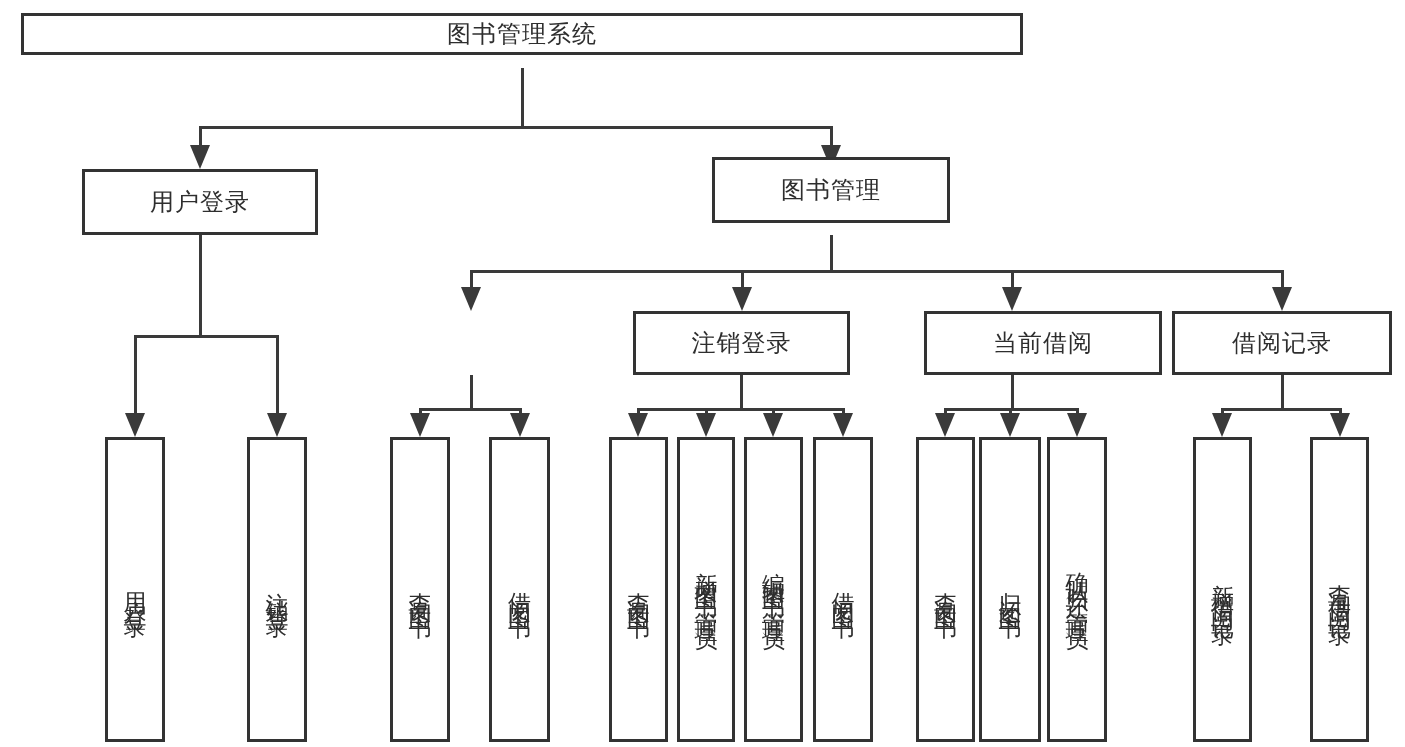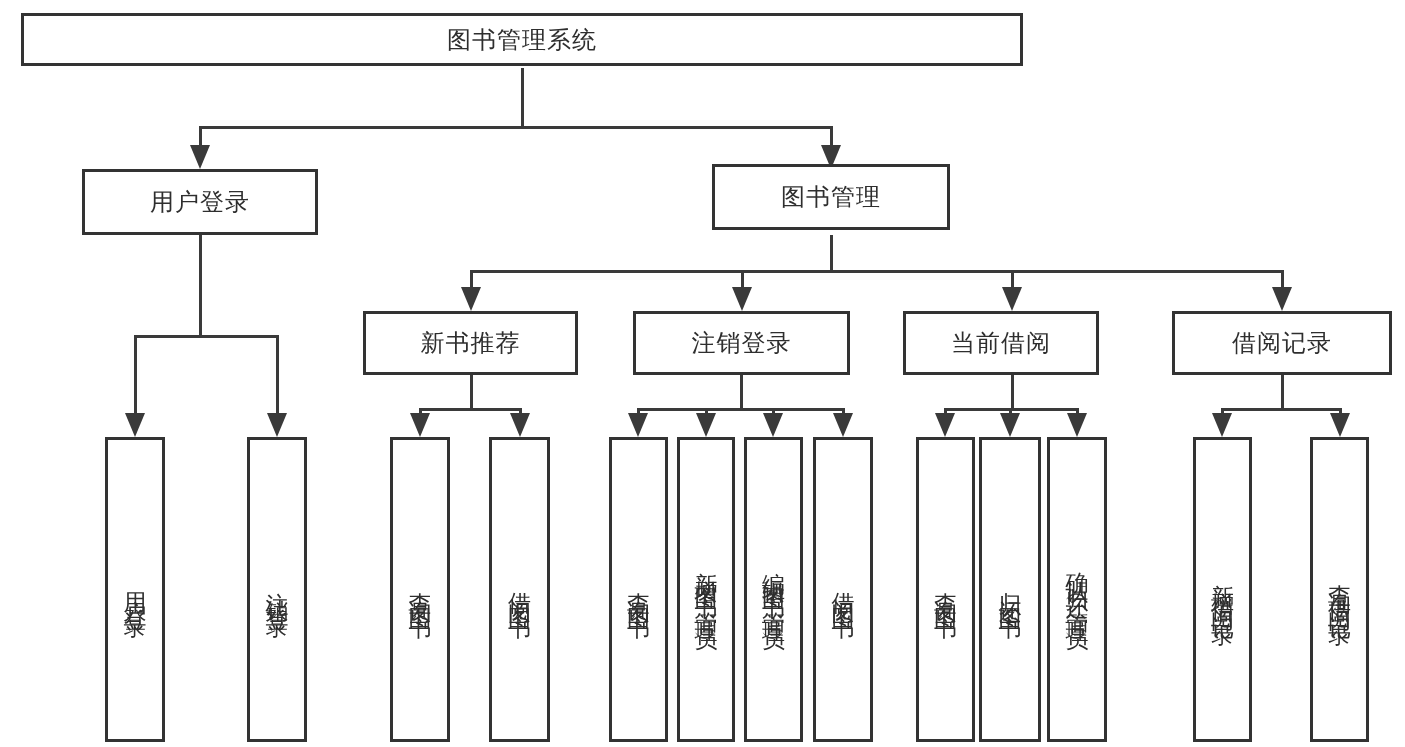--- a/index.html
+++ b/index.html
@@ -53,35 +53,35 @@
     letter-spacing: 1px;
     z-index: 6;
     white-space: nowrap;
   }
 </style>
 </head>
 <body>
 
 <div class="canvas">
 
-  <div class="node" style="left:21px; top:13px; width:1002px; height:53px;">
+  <div class="node" style="left:21px; top:13px; width:1002px; height:42px;">
     <span>图书管理系统</span>
   </div>
 
   <div class="vline" style="left:521px; top:68px; height:60px;"></div>
   <div class="hline" style="left:199px; top:126px; width:633px;"></div>
   <div class="vline" style="left:199px; top:126px; height:20px;"></div>
   <div class="arrow" style="left:190px; top:145px;"></div>
   <div class="vline" style="left:830px; top:126px; height:20px;"></div>
   <div class="arrow" style="left:821px; top:145px;"></div>
 
   <div class="node" style="left:82px; top:169px; width:236px; height:66px;">
     <span>用户登录</span>
   </div>
-  <div class="node" style="left:712px; top:164px; width:238px; height:66px;">
+  <div class="node" style="left:712px; top:157px; width:238px; height:66px;">
     <span>图书管理</span>
   </div>
 
   <div class="vline" style="left:199px; top:235px; height:102px;"></div>
   <div class="hline" style="left:134px; top:335px; width:144px;"></div>
   <div class="vline" style="left:134px; top:335px; height:80px;"></div>
   <div class="arrow" style="left:125px; top:413px;"></div>
   <div class="vline" style="left:276px; top:335px; height:80px;"></div>
   <div class="arrow" style="left:267px; top:413px;"></div>
 
@@ -89,27 +89,24 @@
   <div class="hline" style="left:470px; top:270px; width:813px;"></div>
   <div class="vline" style="left:470px; top:270px; height:18px;"></div>
   <div class="arrow" style="left:461px; top:287px;"></div>
   <div class="vline" style="left:741px; top:270px; height:18px;"></div>
   <div class="arrow" style="left:732px; top:287px;"></div>
   <div class="vline" style="left:1011px; top:270px; height:18px;"></div>
   <div class="arrow" style="left:1002px; top:287px;"></div>
   <div class="vline" style="left:1281px; top:270px; height:18px;"></div>
   <div class="arrow" style="left:1272px; top:287px;"></div>
 
-  <div class="node" style="left:363px; top:311px; width:215px; height:64px;">
-    <span>新书推荐</span>
-  </div>
   <div class="node" style="left:633px; top:311px; width:217px; height:64px;">
     <span>注销登录</span>
   </div>
-  <div class="node" style="left:903px; top:311px; width:196px; height:64px;font-family:Liberation Mono, monospace;">
+  <div class="node" style="left:924px; top:311px; width:238px; height:64px;font-family:Liberation Mono, monospace;">
     <span>当前借阅</span>
   </div>
   <div class="node" style="left:1172px; top:311px; width:220px; height:64px;">
     <span>借阅记录</span>
   </div>
 
   <div class="vline" style="left:470px; top:375px; height:35px;"></div>
   <div class="hline" style="left:419px; top:408px; width:103px;"></div>
   <div class="vline" style="left:419px; top:408px; height:8px;"></div>
   <div class="arrow" style="left:410px; top:413px;"></div>

